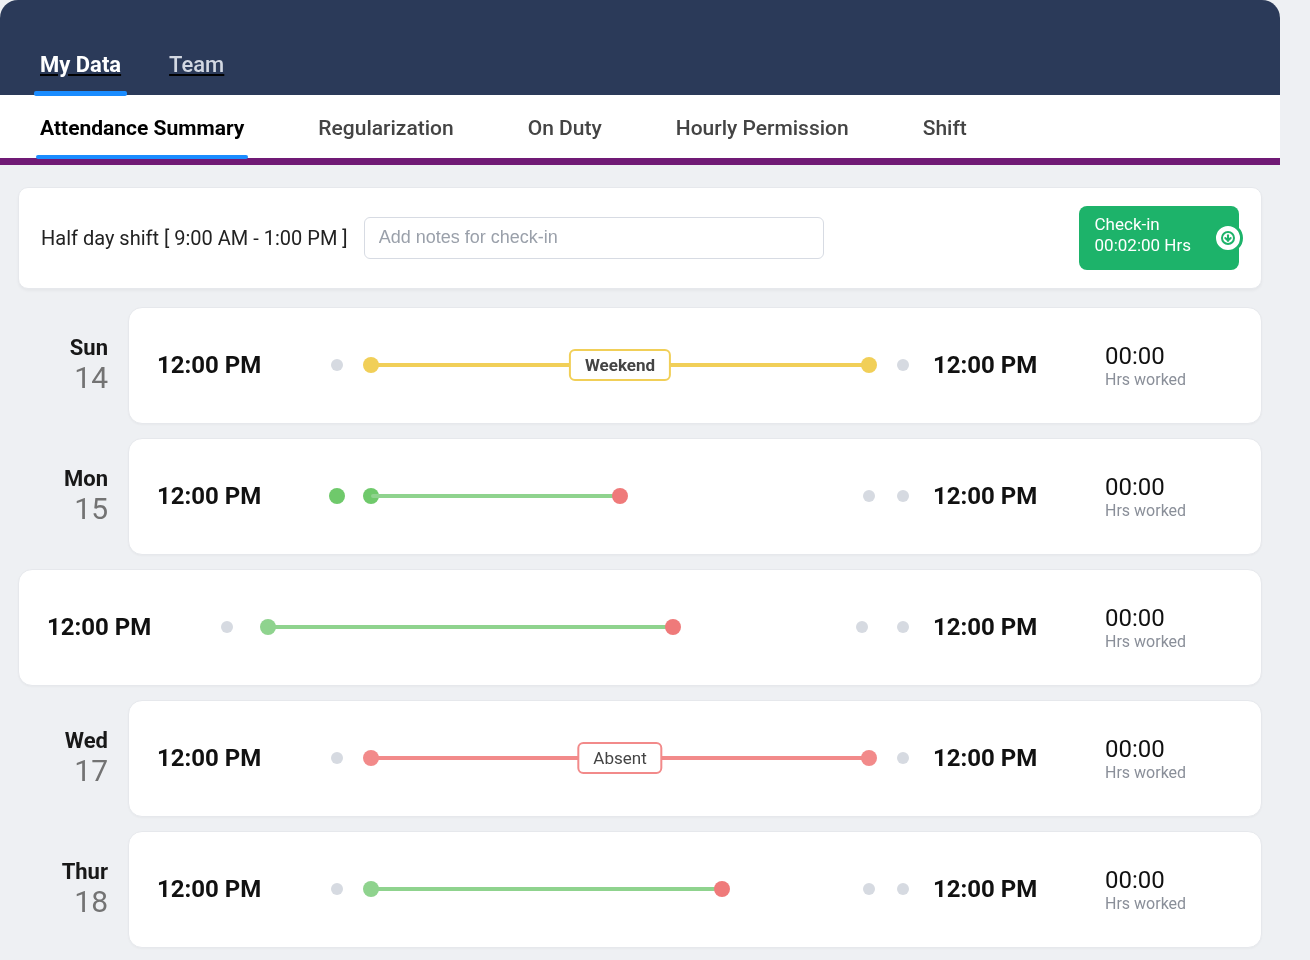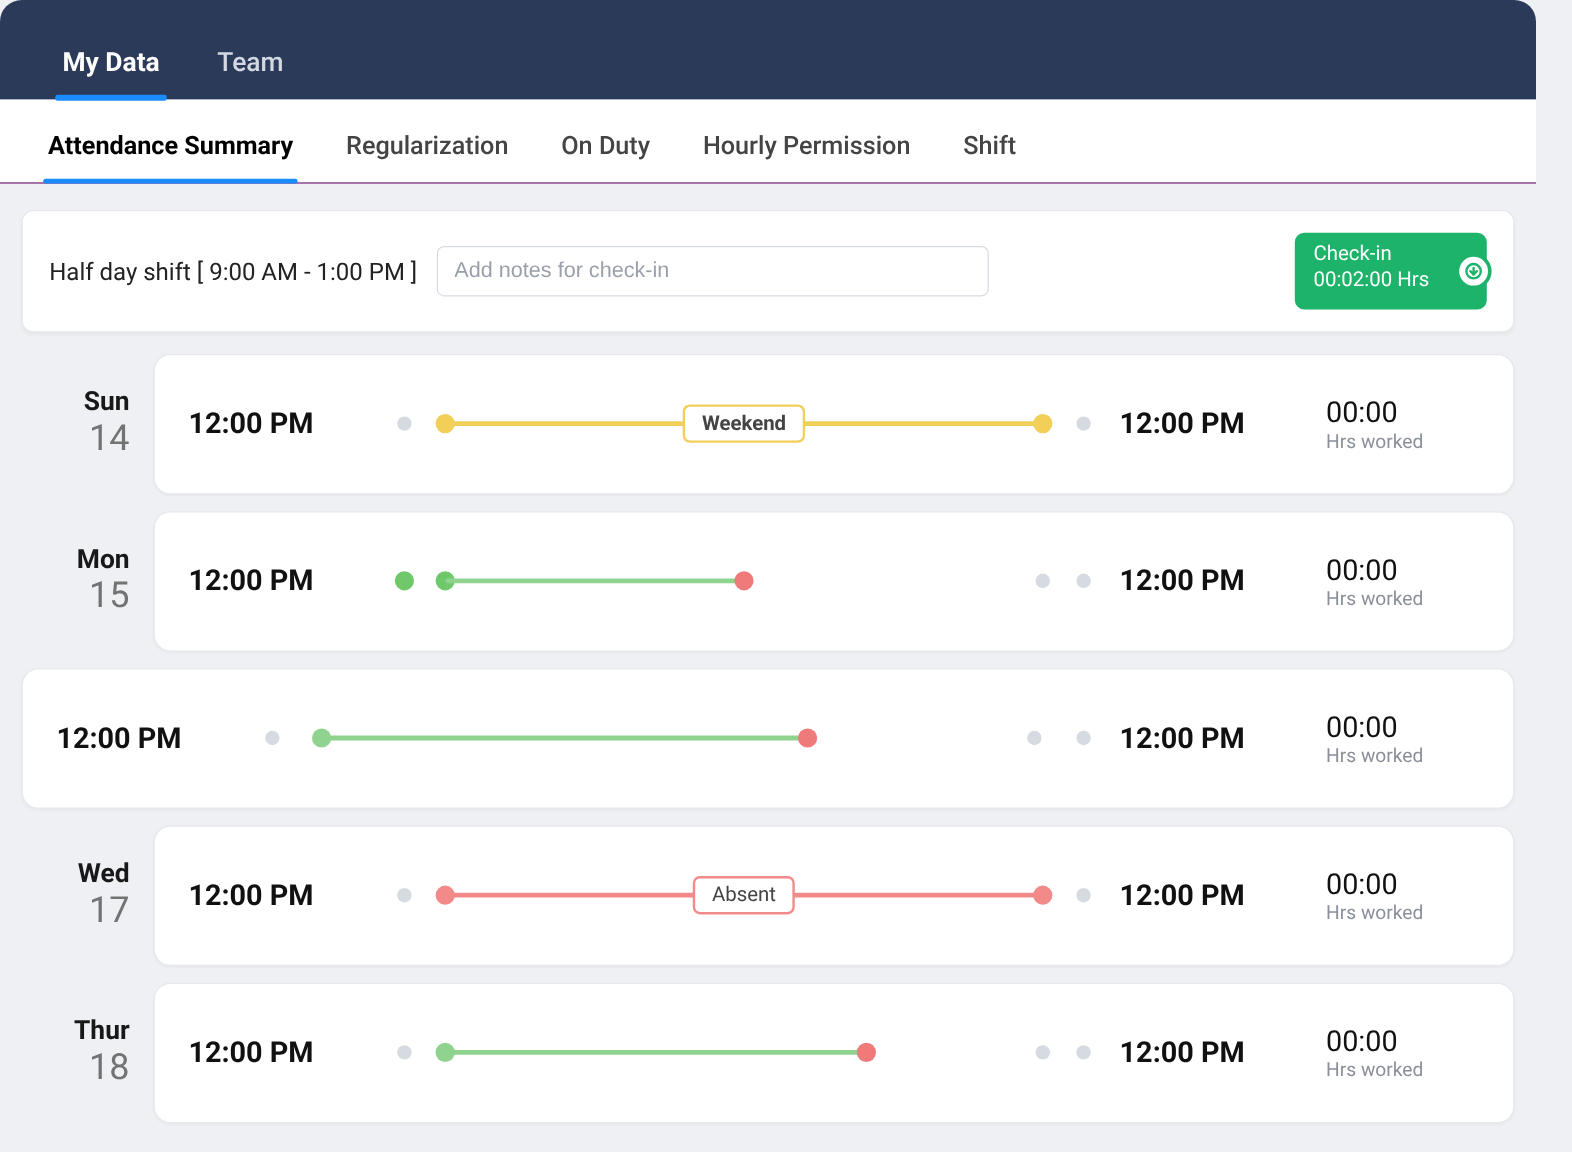--- a/index.html
+++ b/index.html
@@ -15,22 +15,23 @@
     height: 960px;
     margin: 0;
     background: #eef0f3;
     border-radius: 18px;
     overflow: hidden;
   }
   .top-tabs {
     background: #2b3a59;
     display: flex;
     align-items: flex-end;
-    padding: 0 52px;
-    height: 83px;
+    padding: 0 40px;
+    height: 95px;
+    text-decoration: underline;
   }
   .top-tab {
     color: #d3d8e2;
     font-size: 22px;
     font-weight: 500;
     padding: 18px 0 18px 0;
     margin-right: 48px;
     cursor: pointer;
     position: relative;
   }
@@ -47,21 +48,22 @@
     height: 5px;
     background: #1a8cff;
     border-radius: 2px;
   }
   .sub-tabs {
     background: #ffffff;
     display: flex;
     align-items: flex-end;
     padding: 0 40px;
     height: 70px;
-    border-bottom: 1px solid #701a75;
+    border-bottom: 7px solid #701a75;
+    gap: 30px;
   }
   .sub-tab {
     color: #444;
     font-size: 21px;
     font-weight: 500;
     padding: 20px 0 18px 0;
     margin-right: 44px;
     cursor: pointer;
     position: relative;
   }

